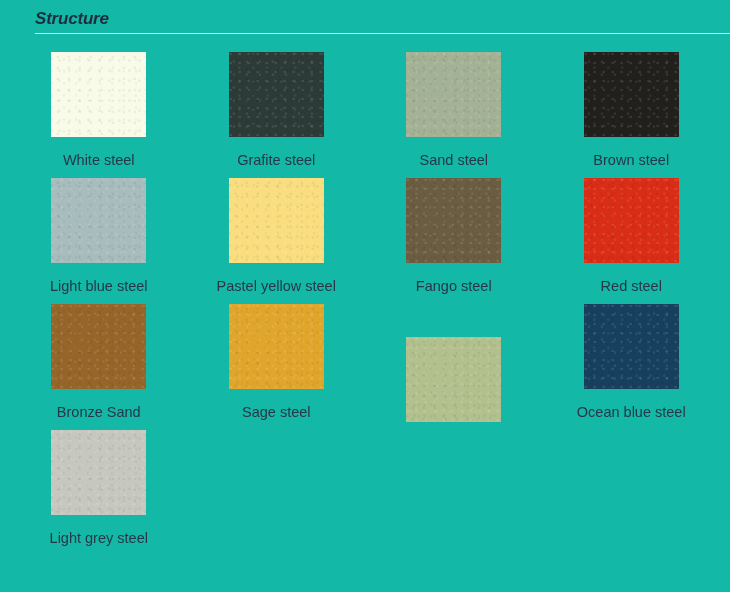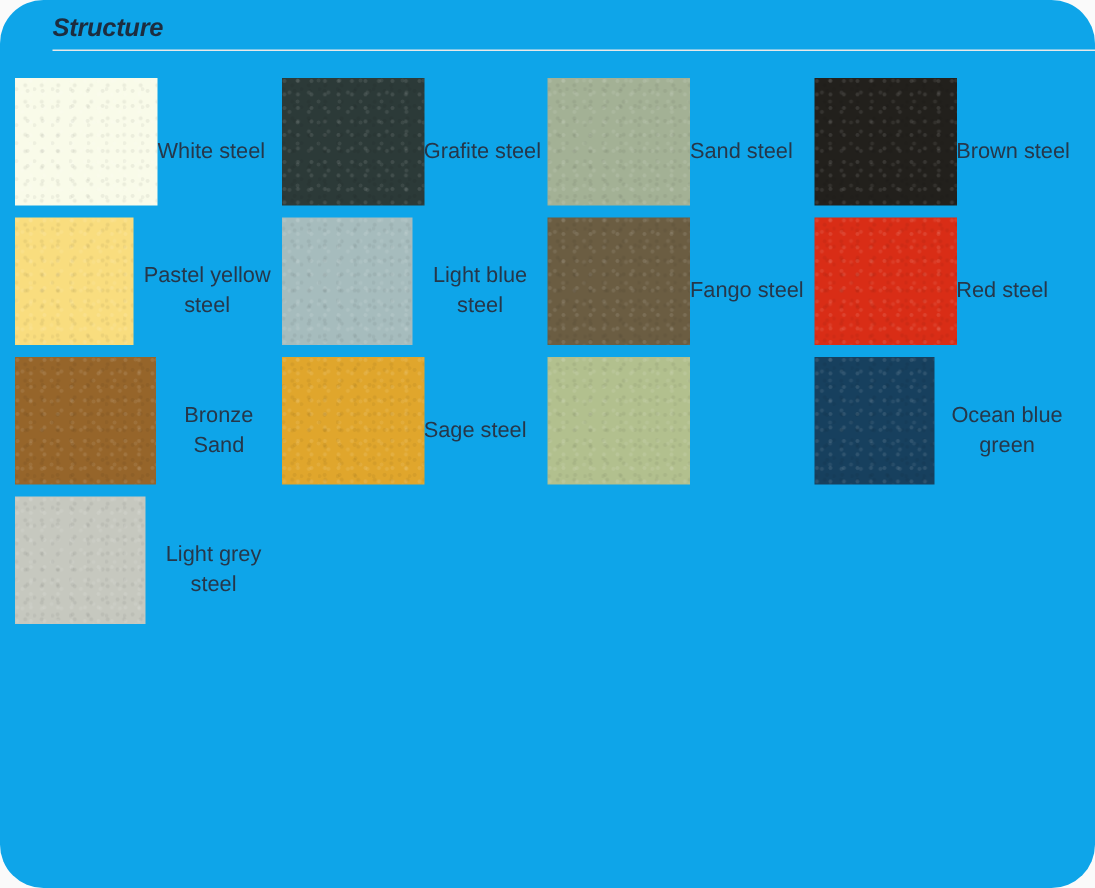--- a/index.html
+++ b/index.html
@@ -10,23 +10,22 @@
     width: 730px;
     height: 592px;
     background: #fafafa;
     font-family: "Liberation Sans", sans-serif;
     overflow: hidden;
   }
   .page {
     position: relative;
     width: 730px;
     height: 592px;
-    background: #0ea5e9;
+    background: #14b8a6;
     box-sizing: border-box;
-    border-radius: 29px;
   }
 
   
   .section-header {
     padding: 8px 0 0 35px;
   }
   .section-title {
     font-size: 17px;
     font-weight: bold;
     font-style: italic;
@@ -47,25 +46,26 @@
   .swatch-grid {
     display: grid;
     grid-template-columns: repeat(4, 1fr);
     column-gap: 0px;
     row-gap: 0px;
     padding: 10px 10px 0 10px;
     box-sizing: border-box;
   }
   .swatch-cell {
     display: flex;
-    flex-direction: row;
+    flex-direction: column;
     align-items: center;
     width: 100%;
     padding-top: 8px;
     box-sizing: border-box;
+    justify-content: flex-end;
   }
   .swatch-chip {
     width: 95px;
     height: 85px;
     display: block;
     position: relative;
     overflow: hidden;
   }
   
   .swatch-chip::after {
@@ -113,26 +113,26 @@
       </div>
       <div class="swatch-cell">
         <span class="swatch-chip" style="background-color: rgb(163, 177, 149);"></span>
         <span class="swatch-label">Sand steel</span>
       </div>
       <div class="swatch-cell">
         <span class="swatch-chip" style="background-color: rgb(34, 32, 28);"></span>
         <span class="swatch-label">Brown steel</span>
       </div>
       <div class="swatch-cell">
+        <span class="swatch-chip" style="background-color: rgb(166, 188, 189);"></span>
+        <span class="swatch-label">Light blue steel</span>
+      </div>
+      <div class="swatch-cell">
         <span class="swatch-chip" style="background-color: rgb(249, 221, 126);"></span>
         <span class="swatch-label">Pastel yellow steel</span>
-      </div>
-      <div class="swatch-cell">
-        <span class="swatch-chip" style="background-color: rgb(166, 188, 189);"></span>
-        <span class="swatch-label">Light blue steel</span>
       </div>
       <div class="swatch-cell">
         <span class="swatch-chip" style="background-color: rgb(107, 93, 66);"></span>
         <span class="swatch-label">Fango steel</span>
       </div>
       <div class="swatch-cell">
         <span class="swatch-chip" style="background-color: rgb(217, 45, 22);"></span>
         <span class="swatch-label">Red steel</span>
       </div>
       <div class="swatch-cell">
@@ -141,21 +141,21 @@
       </div>
       <div class="swatch-cell">
         <span class="swatch-chip" style="background-color: rgb(224, 166, 44);"></span>
         <span class="swatch-label">Sage steel</span>
       </div>
       <div class="swatch-cell">
         <span class="swatch-chip" style="background-color: rgb(178, 192, 142);"></span>
       </div>
       <div class="swatch-cell">
         <span class="swatch-chip" style="background-color: rgb(23, 64, 94);"></span>
-        <span class="swatch-label">Ocean blue green</span>
+        <span class="swatch-label">Ocean blue steel</span>
       </div>
       <div class="swatch-cell">
         <span class="swatch-chip" style="background-color: rgb(198, 200, 191);"></span>
         <span class="swatch-label">Light grey steel</span>
       </div>
     </div>
 
 </div>
 
 </body></html>

